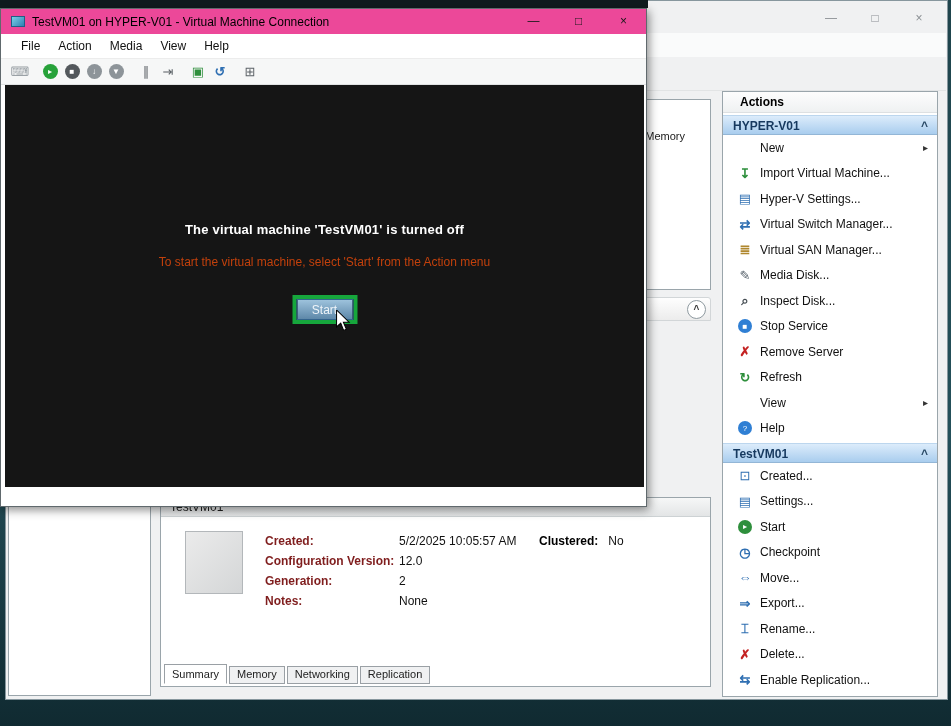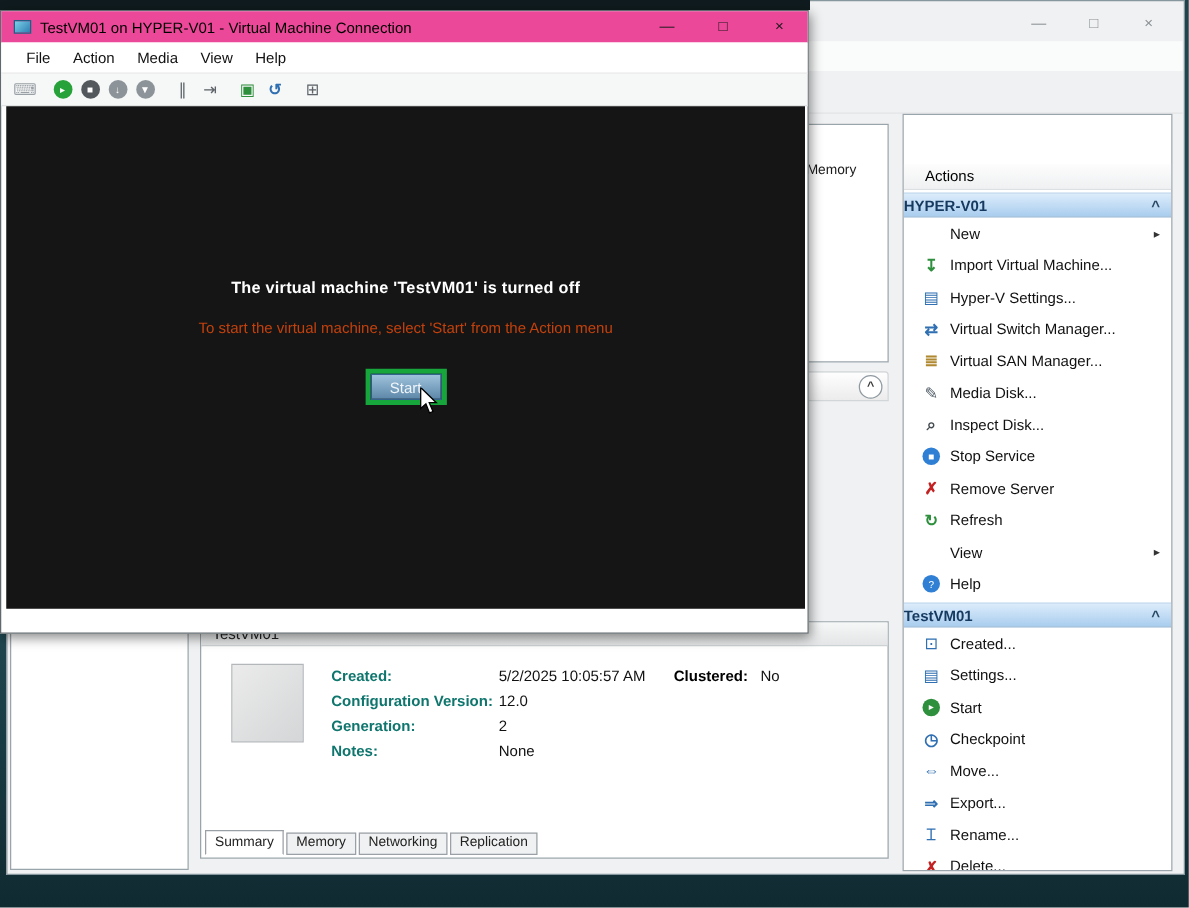--- a/index.html
+++ b/index.html
@@ -33,36 +33,36 @@
        text-align:center;line-height:17px;}
 
   .hv-details{position:absolute;left:154px;top:496px;width:551px;height:190px;
        background:#fff;border:1px solid #9aa5ab;}
   .details-header{height:19px;background:linear-gradient(#f6f7f7,#e3e5e6);
        border-bottom:1px solid #cdd2d4;font-size:12px;color:#222;line-height:19px;padding-left:9px;}
   .thumb{position:absolute;left:24px;top:33px;width:58px;height:63px;
        background:linear-gradient(135deg,#ebebeb,#d4d6d7);border:1px solid #b3b7ba;}
   .fields{position:absolute;left:104px;top:33px;}
   .frow{display:flex;height:20px;align-items:center;font-size:12px;}
-  .flabel{width:134px;font-weight:bold;color:#0f766e;}
+  .flabel{width:134px;font-weight:bold;color:#7f1d1d;}
   .fvalue{color:#111;}
   .clustered{position:absolute;left:378px;top:33px;display:flex;height:20px;align-items:center;font-size:12px;}
   .clabel{font-weight:bold;margin-right:10px;}
   .hv-tabs{position:absolute;left:3px;bottom:2px;display:flex;align-items:flex-end;}
   .tab{font-size:11px;color:#222;background:#f0f1f2;border:1px solid #9aa0a5;
        padding:1px 7px 2px;margin-right:2px;line-height:13px;}
   .tab.active{background:#fff;border-bottom-color:#fff;padding-top:3px;}
 
   .hv-actions{position:absolute;left:716px;top:90px;width:216px;height:606px;
        background:#fff;border:1px solid #9aa5ab;overflow:hidden;}
-  .actions-title{height:21px;line-height:21px;font-weight:normal;font-size:12px;padding-left:17px;
-       background:linear-gradient(#fdfdfd,#eff1f2);border-bottom:1px solid #dde0e2;color:#000;margin-top:39px;}
+  .actions-title{height:21px;line-height:21px;font-weight:bold;font-size:12px;padding-left:17px;
+       background:linear-gradient(#fdfdfd,#eff1f2);border-bottom:1px solid #dde0e2;color:#000;}
   .grp-header{height:20px;line-height:20px;margin-top:2px;position:relative;
        background:linear-gradient(#dcecfb,#a9cdee);border-top:1px solid #bcd6ee;border-bottom:1px solid #93b6d6;
-       color:#16395f;font-weight:bold;font-size:12px;}
+       color:#16395f;font-weight:bold;font-size:12px;padding-left:10px;}
   .grp-caret{position:absolute;right:9px;top:0;font-weight:bold;color:#2a4a66;}
   .act-item{height:25.5px;display:flex;align-items:center;font-size:12px;color:#111;
        position:relative;padding-left:14px;}
   .act-icon{width:16px;height:16px;margin-right:7px;display:flex;align-items:center;
        justify-content:center;font-size:13px;flex:0 0 16px;}
   .badge{width:14px;height:14px;border-radius:50%;color:#fff;font-size:8px;
        display:flex;align-items:center;justify-content:center;}
   .act-sub{position:absolute;right:9px;font-size:10px;color:#333;}
 
   

